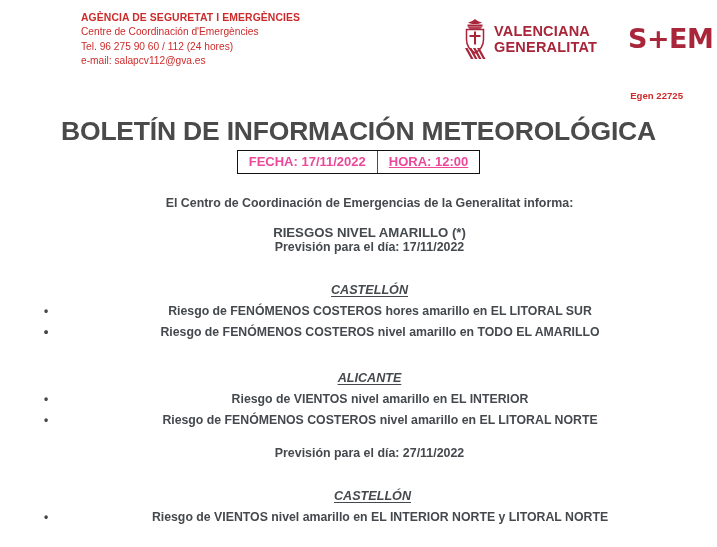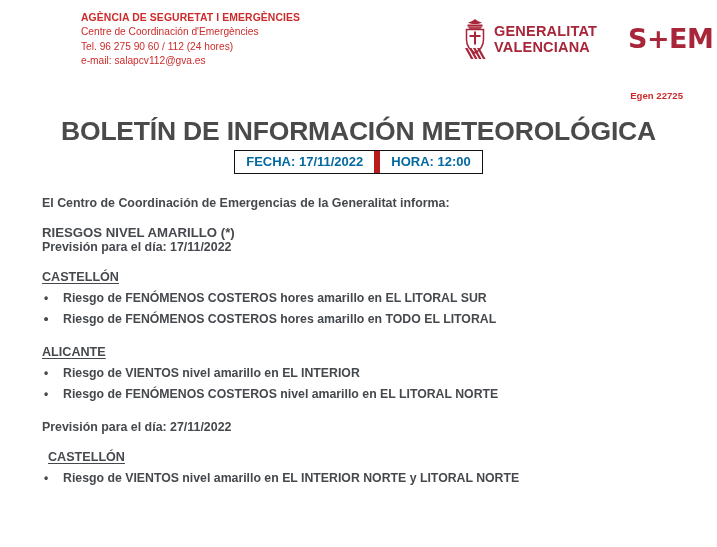--- a/index.html
+++ b/index.html
@@ -105,33 +105,35 @@
     justify-content: center;
   }
   .datebar-inner {
     display: flex;
     border: 1px solid #111;
   }
   .date-cell {
     padding: 3px 11px 4px 11px;
     font-size: 13px;
     font-weight: bold;
-    color: #0369a1;
+    color: #ec4899;
     white-space: nowrap;
   }
   .date-cell + .date-cell {
-    border-left: 6px solid #b91c1c;
+    border-left: 1px solid #b91c1c;
+    text-decoration: underline;
   }
 
   
   .content {
     position: absolute;
     top: 196px;
     left: 42px;
     right: 20px;
+    text-align: center;
   }
   .intro {
     font-size: 12.4px;
     font-weight: bold;
     color: #45494d;
     margin-bottom: 15px;
     white-space: nowrap;
   }
   .risk-level {
     font-size: 13.2px;
@@ -148,21 +150,21 @@
   }
   .province {
     font-size: 12.6px;
     font-weight: bold;
     color: #45494d;
     text-decoration: underline;
     text-underline-offset: 2px;
     display: inline-block;
     white-space: nowrap;
   }
-  .province-wrap { margin-top: 13px; margin-bottom: 3px; }
+  .province-wrap { margin-top: 26px; margin-bottom: 3px; font-style: italic; }
   .province-wrap.indented { padding-left: 6px; }
 
   ul.risk-list {
     list-style: none;
     margin: 0;
     padding: 0;
   }
   ul.risk-list li {
     position: relative;
     padding-left: 21px;
@@ -207,22 +209,22 @@
         <rect x="24" y="27" width="4" height="26"></rect>
         <rect x="15" y="34" width="22" height="4"></rect>
 
         <path d="M6 60 l12 22 h5 L11 60 z"></path>
         <path d="M14 60 l12 22 h5 L19 60 z"></path>
         <path d="M22 60 l12 22 h5 L27 60 z"></path>
         <path d="M30 60 l12 22 h5 L35 60 z"></path>
       </g>
     </svg>
     <div class="gv-text">
+      <div>VALENCIANA</div>
       <div>GENERALITAT</div>
-      <div>VALENCIANA</div>
     </div>
   </div>
 
   <div class="sem-logo">S+EM</div>
 
   <div class="egen">Egen  22725</div>
 </div>
 
 <div class="doc-title">BOLETÍN DE INFORMACIÓN METEOROLÓGICA</div>
 
@@ -249,21 +251,21 @@
       <span>Riesgo de FENÓMENOS COSTEROS    hores amarillo en  EL LITORAL SUR</span>
     </li>
   </ul>
 
   <ul class="risk-list">
     <li>
       <span class="bullet">•</span>
     </li>
     <li>
       <span class="bullet">•</span>
-      <span>Riesgo de FENÓMENOS COSTEROS  hores amarillo en  TODO EL LITORAL</span>
+      <span>Riesgo de FENÓMENOS COSTEROS  nivel amarillo en  TODO EL AMARILLO</span>
     </li>
   </ul>
 
   <div class="province-wrap">
     <span class="province">ALICANTE</span>
   </div>
   <ul class="risk-list">
     <li>
       <span class="bullet">•</span>
       <span>Riesgo de VIENTOS nivel amarillo en   EL INTERIOR</span>

